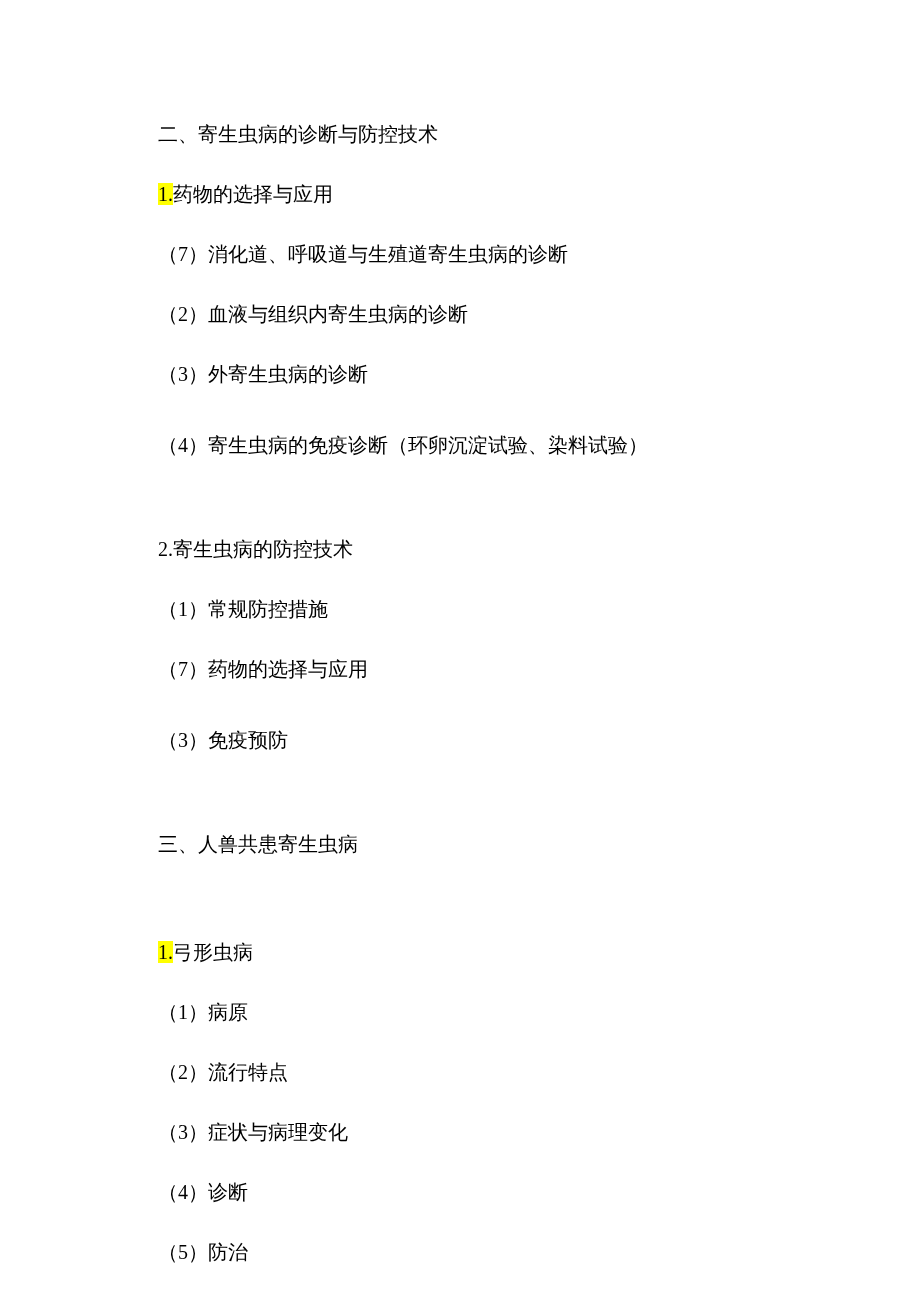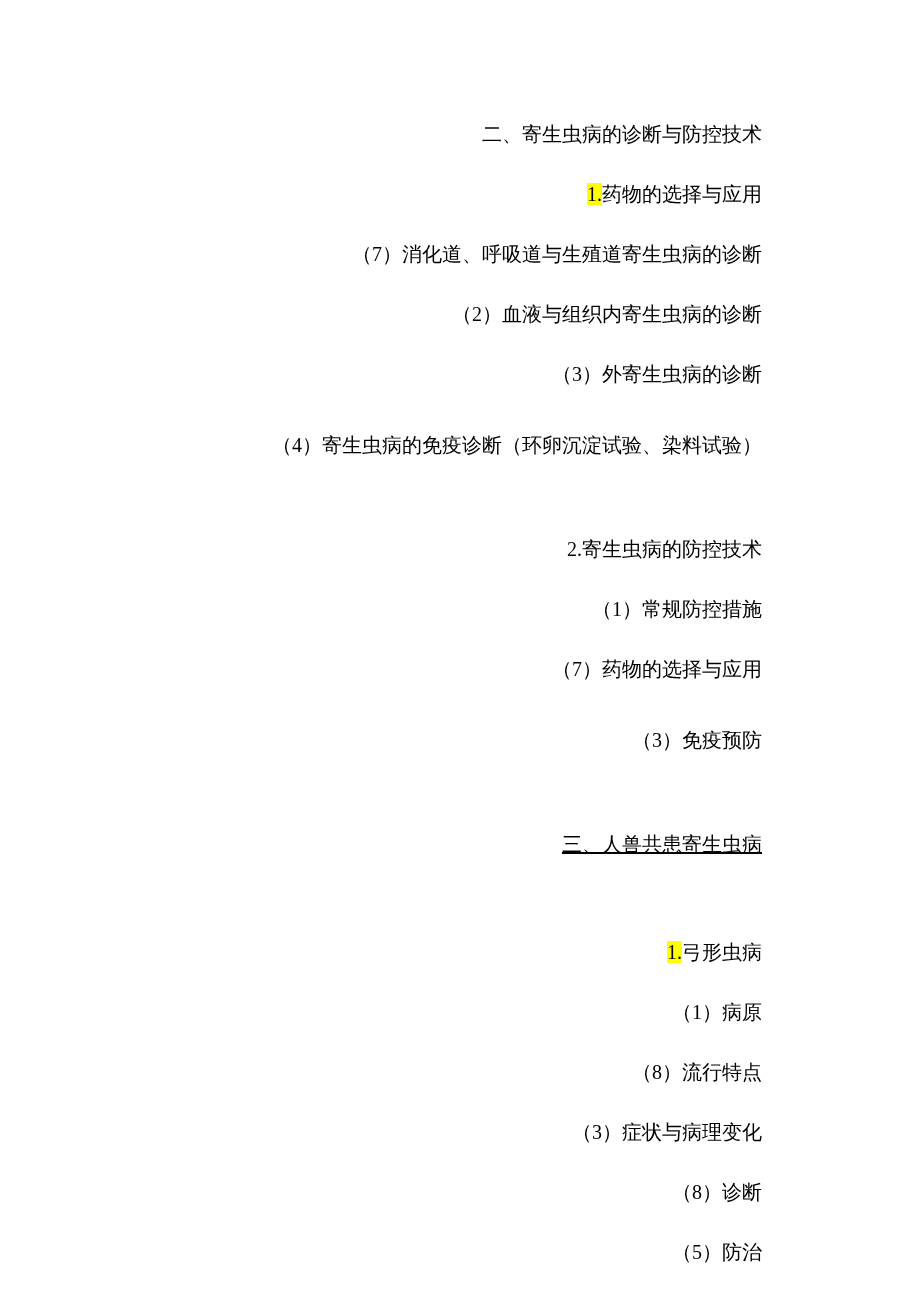--- a/index.html
+++ b/index.html
@@ -1,40 +1,38 @@
 <!DOCTYPE html>
 <html><head>
   <meta charset="utf-8">
   <style>
     * {
       margin: 0;
       padding: 0;
       box-sizing: border-box;
-      text-align: right;
     }
     body {
       background: #ffffff;
       font-family: "SimSun", "宋体", serif;
       width: 920px;
       min-height: 1301px;
       padding: 118px 158px 80px 158px;
       font-size: 20px;
       line-height: 1.6;
       color: #000000;
     }
     .para {
       margin-bottom: 28px;
     }
     .para-gap {
       margin-bottom: 72px;
       margin-top: 39px;
     }
     .para-big-gap {
       margin-bottom: 76px;
-      text-decoration: underline;
     }
     .highlight {
       background-color: #ffff00;
     }
   </style>
 </head>
 <body>
 
 <div class="para">二、寄生虫病的诊断与防控技术</div>
 
@@ -53,16 +51,16 @@
 <div class="para">（7）药物的选择与应用</div>
 <div class="para para-gap">（3）免疫预防</div>
 
 <div class="para para-big-gap">三、人兽共患寄生虫病</div>
 
 <div class="para">
   <span class="highlight">1.</span><span>弓形虫病</span>
 </div>
 
 <div class="para">（1）病原</div>
-<div class="para">（8）流行特点</div>
+<div class="para">（2）流行特点</div>
 <div class="para">（3）症状与病理变化</div>
-<div class="para">（8）诊断</div>
+<div class="para">（4）诊断</div>
 <div class="para">（5）防治</div>
 
 </body></html>

